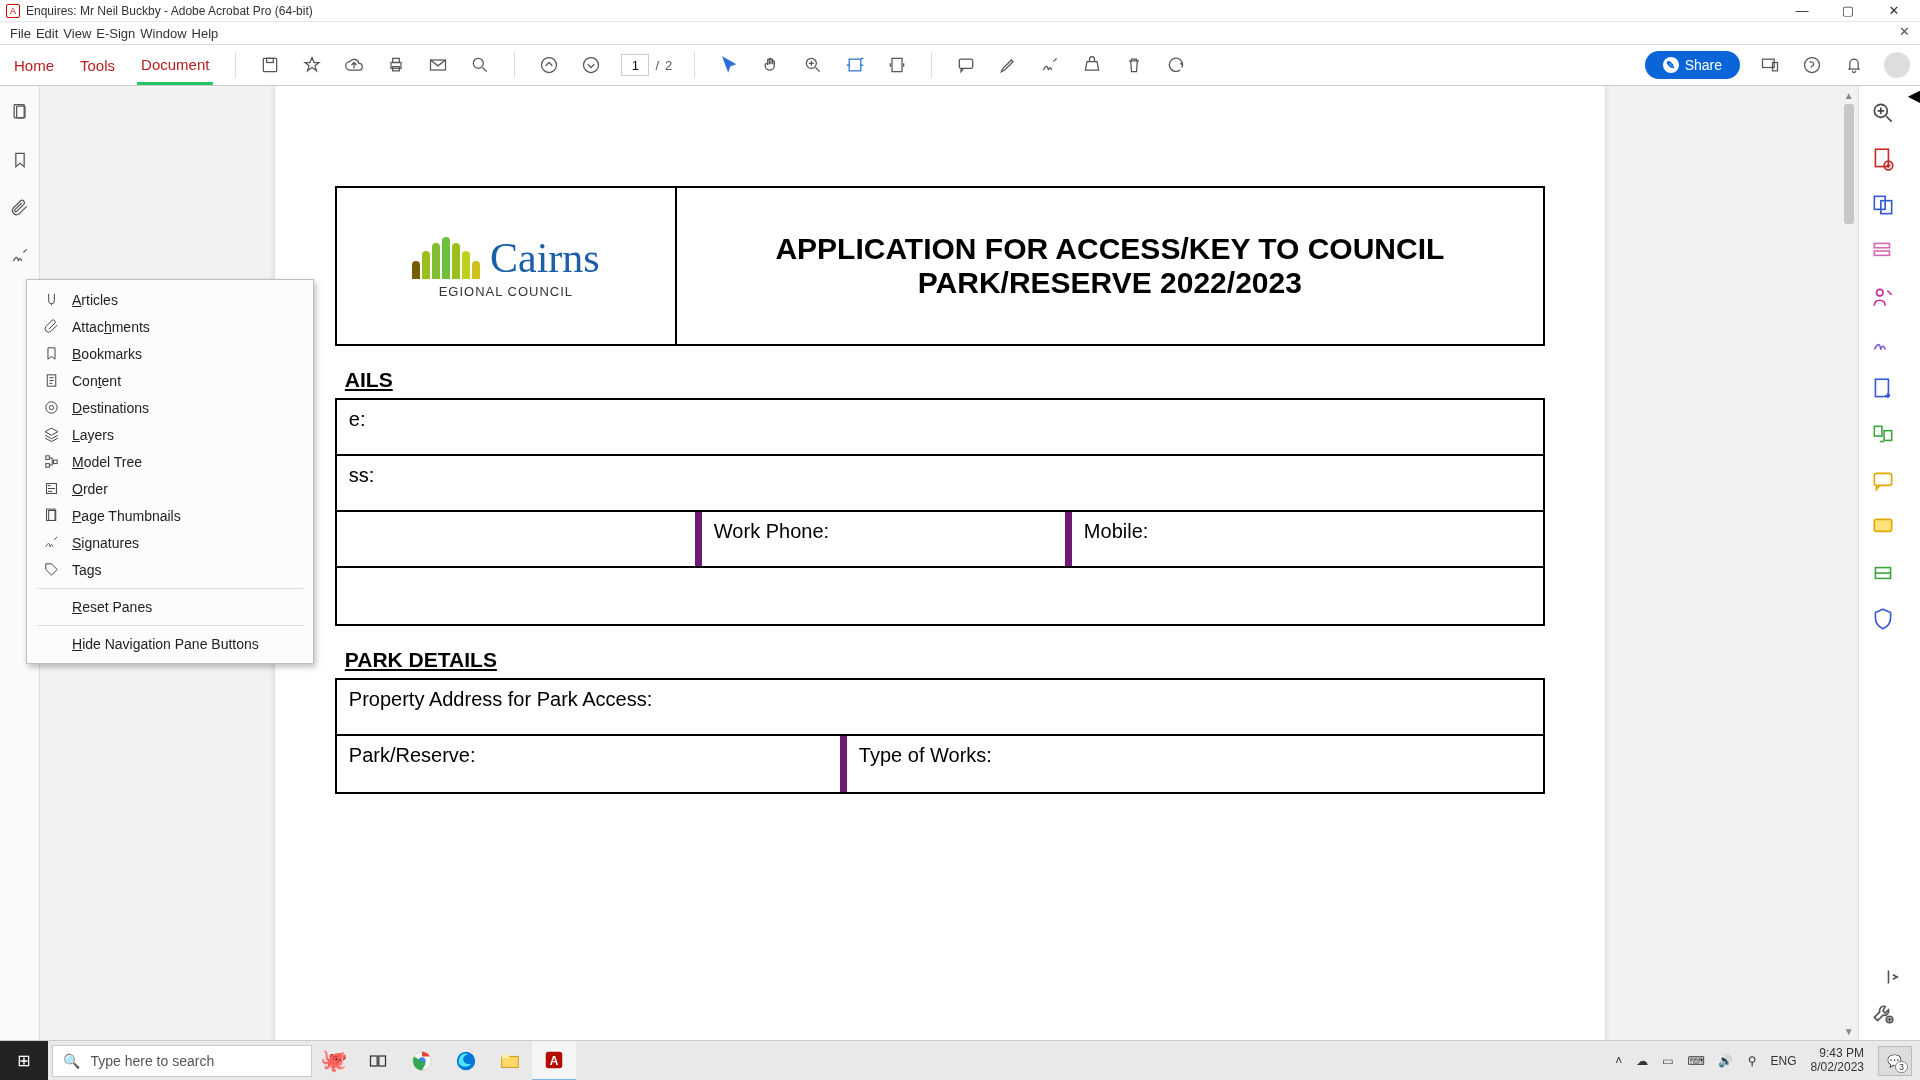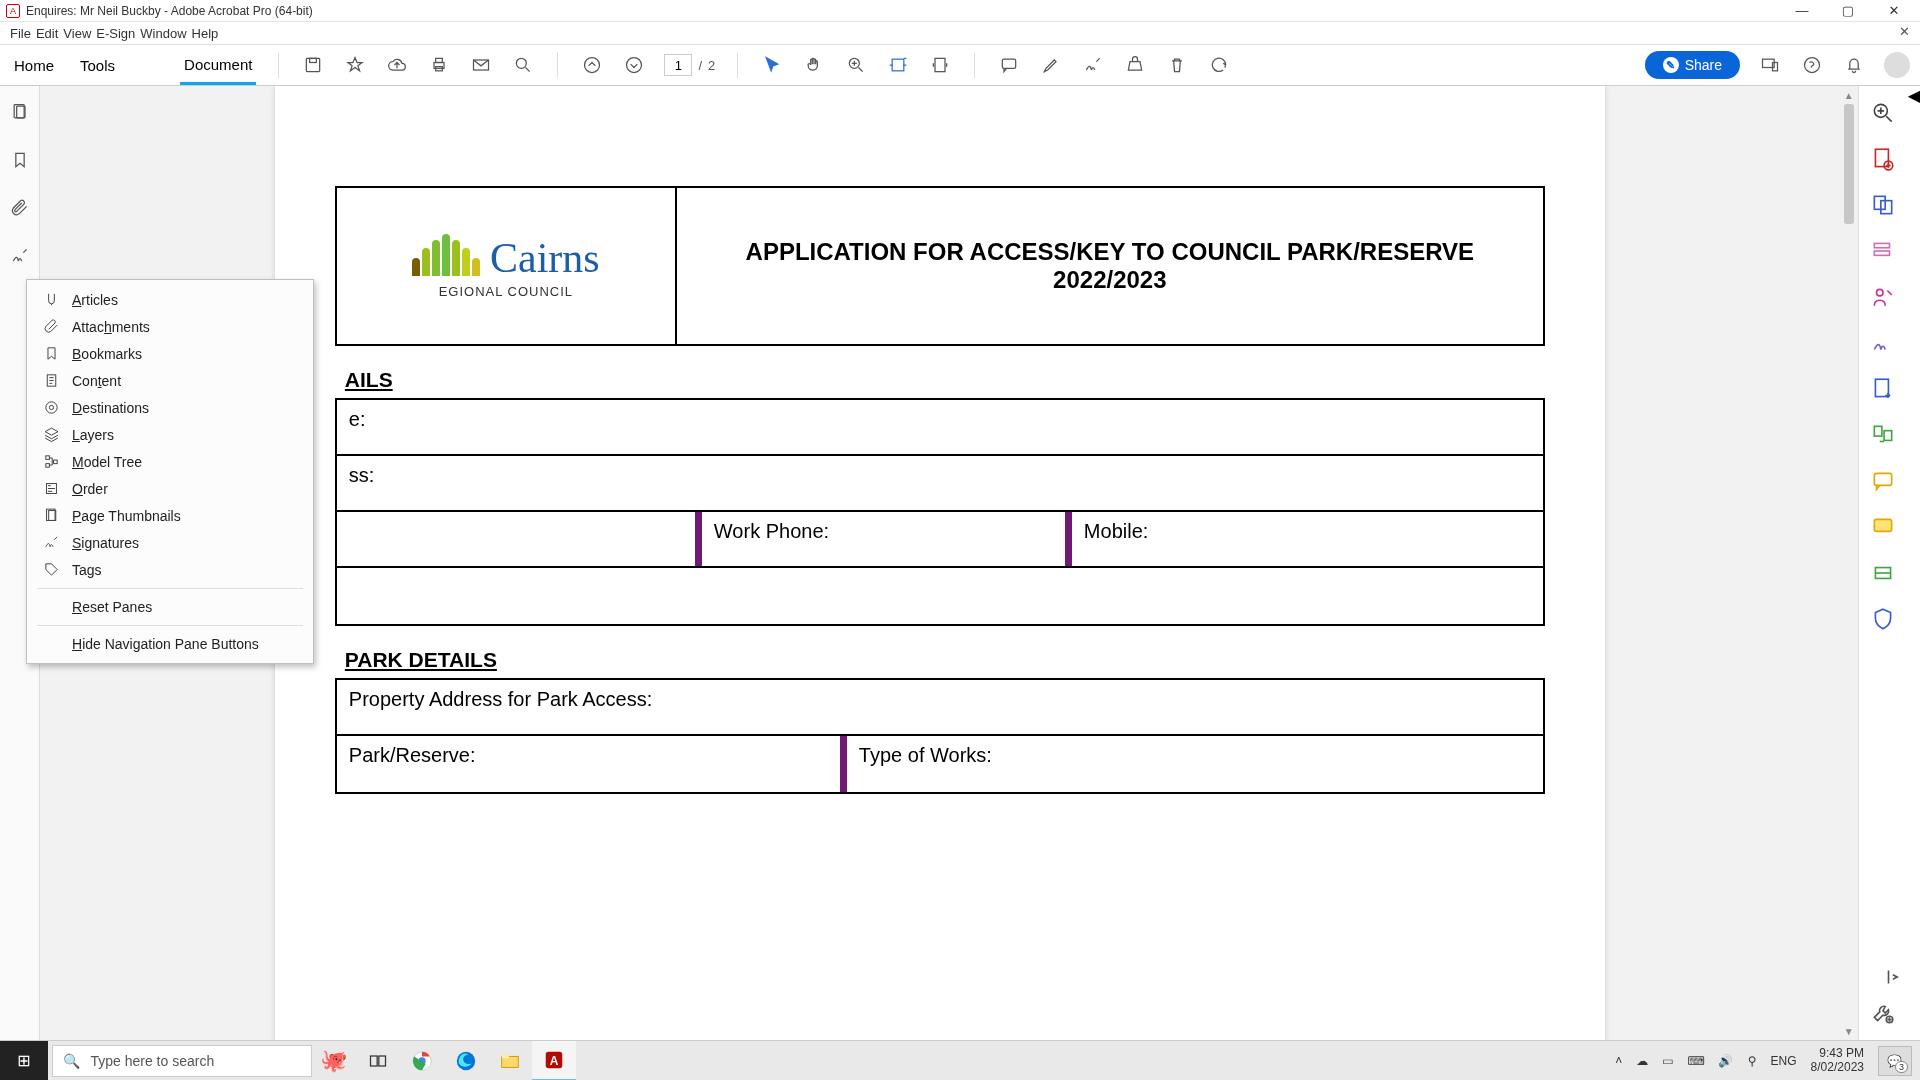--- a/index.html
+++ b/index.html
@@ -10,22 +10,22 @@
   .titlebar .pdf-icon { width: 14px; height: 14px; margin-right: 6px; border: 1px solid #c00; color: #c00; font-size: 9px; display: flex; align-items: center; justify-content: center; border-radius: 2px; }
   .titlebar .winbtns { margin-left: auto; display: flex; gap: 18px; padding-right: 6px; color: #333; }
   .titlebar .winbtns span { width: 28px; text-align: center; cursor: default; font-size: 13px; }
 
   
   .menubar { height: 22px; display: flex; align-items: center; gap: 5px; padding: 0 10px; font-size: 13px; color: #333; position: relative; }
   .menubar .close-doc { position: absolute; right: 10px; top: 2px; font-size: 13px; color: #555; }
 
   
   .toolbar { height: 42px; border-top: 1px solid #ddd; border-bottom: 1px solid #ccc; display: flex; align-items: center; padding: 0 10px; gap: 18px; }
-  .toolbar .ttab { font-size: 15px; color: #000000; padding: 10px 4px 9px; }
-  .toolbar .ttab.active { border-bottom: 3px solid #0ea5e9; font-weight: 500; margin-left: 43px; }
+  .toolbar .ttab { font-size: 15px; color: #b91c1c; padding: 10px 4px 9px; }
+  .toolbar .ttab.active { border-bottom: 3px solid #22c55e; font-weight: 500; }
   .toolbar .sep { width: 1px; height: 26px; background: #ddd; margin: 0 4px; }
   .toolbar .ticon { width: 24px; height: 24px; color: #555; display: flex; align-items: center; justify-content: center; }
   .toolbar .ticon svg { width: 20px; height: 20px; stroke: #555; fill: none; stroke-width: 1.5; }
   .toolbar .pagebox { display: flex; align-items: center; gap: 6px; font-size: 13px; color: #555; }
   .toolbar .pagebox input { width: 28px; height: 22px; text-align: center; border: 1px solid #ccc; font-size: 13px; }
   .toolbar .spacer { flex: 1; }
   .share-btn { background: #0a66d8; color: #fff; border-radius: 18px; padding: 6px 18px; font-size: 14px; display: flex; align-items: center; gap: 6px; }
   .share-btn .bubble { width: 16px; height: 16px; background: #fff; border-radius: 50%; display: flex; align-items: center; justify-content: center; color: #0a66d8; font-size: 11px; font-weight: bold; }
   .avatar { width: 26px; height: 26px; border-radius: 50%; background: #ddd; }
 
@@ -41,22 +41,22 @@
   .scrollbar-v .thumb { position: absolute; top: 0; left: 1px; width: 10px; height: 120px; background: #c7c7c7; border-radius: 3px; }
 
   .rightrail { width: 50px; border-left: 1px solid #ddd; background: #fff; display: flex; flex-direction: column; align-items: center; padding-top: 14px; gap: 20px; }
   .rightrail .ricon { width: 26px; height: 26px; display:flex; align-items:center; justify-content:center; }
   .rightrail .bottom-icon { margin-top: auto; margin-bottom: 14px; }
 
   
   .page { width: 1330px; background: #fff; margin-top: 0; box-shadow: 0 0 6px rgba(0,0,0,0.15); position: relative; padding: 100px 60px 40px 60px; height: 960px; }
   .hdrtable { border: 2px solid #000; display: flex; height: 160px; }
   .hdrtable .logo-cell { width: 340px; border-right: 2px solid #000; display:flex; align-items:center; justify-content:center; flex-direction:column; }
-  .hdrtable .title-cell { flex:1; display:flex; align-items:center; justify-content:center; text-align:center; font-weight: 700; font-size: 24px; padding: 0 30px; }
-  .logo-mark { display:flex; align-items:flex-start; gap:6px; }
+  .hdrtable .title-cell { flex:1; display:flex; align-items:center; justify-content:center; text-align:center; font-weight: 700; font-size: 30px; padding: 0 30px; }
+  .logo-mark { display:flex; align-items:center; gap:6px; }
   .fan { display:flex; gap:2px; align-items:flex-end; }
   .fan span { width:8px; border-radius:4px 4px 0 0; }
   .logo-text { font-family: Georgia, serif; color:#1b5fa8; font-size:42px; margin-left:4px; }
   .logo-sub { font-size:13px; letter-spacing:1px; color:#333; margin-top:2px; }
 
   .sect-title { font-weight:700; font-size:21px; text-decoration: underline; margin-top:22px; margin-left:10px; }
   .ftable { border:2px solid #000; border-top:2px solid #000; margin-top:6px; }
   .frow { display:flex; border-bottom:2px solid #000; min-height:56px; }
   .frow:last-child { border-bottom:none; }
   .fcell { padding:8px 12px; font-size:20px; border-right:7px solid #701a75; }

